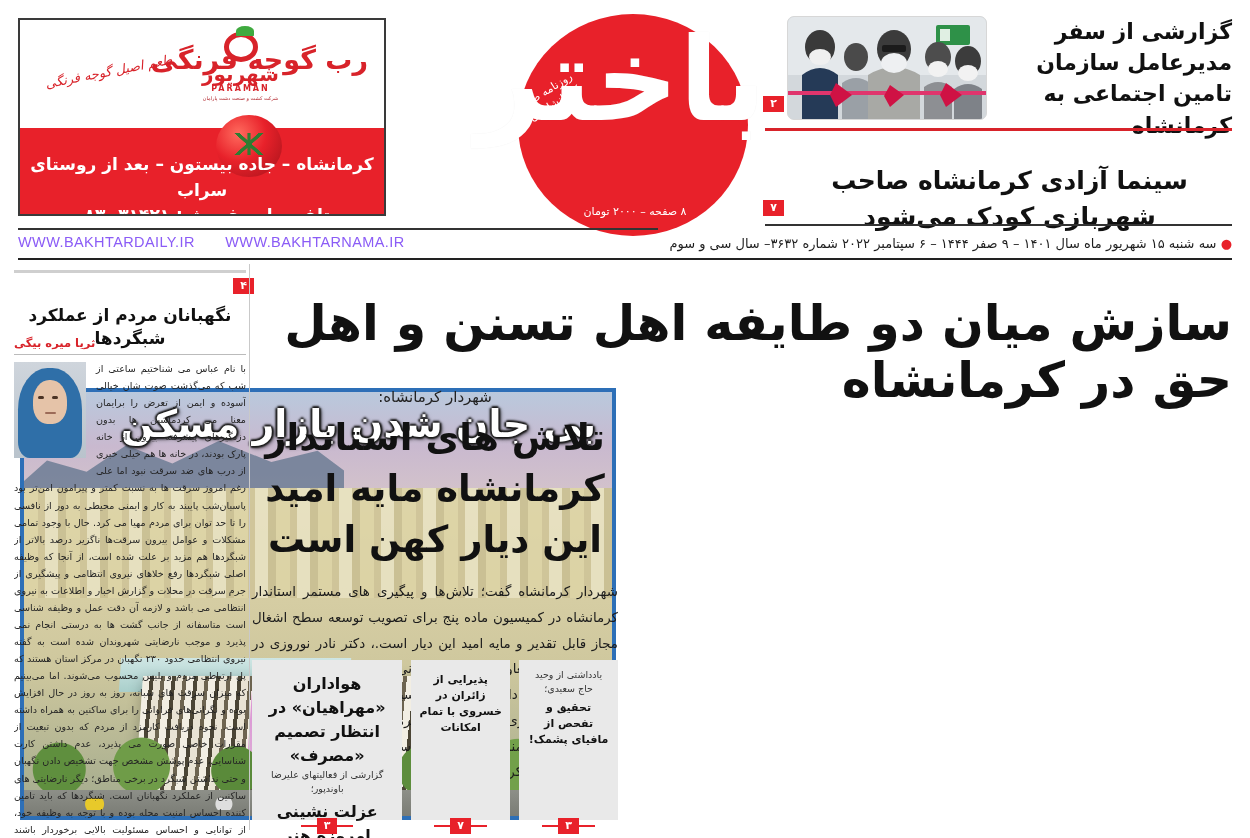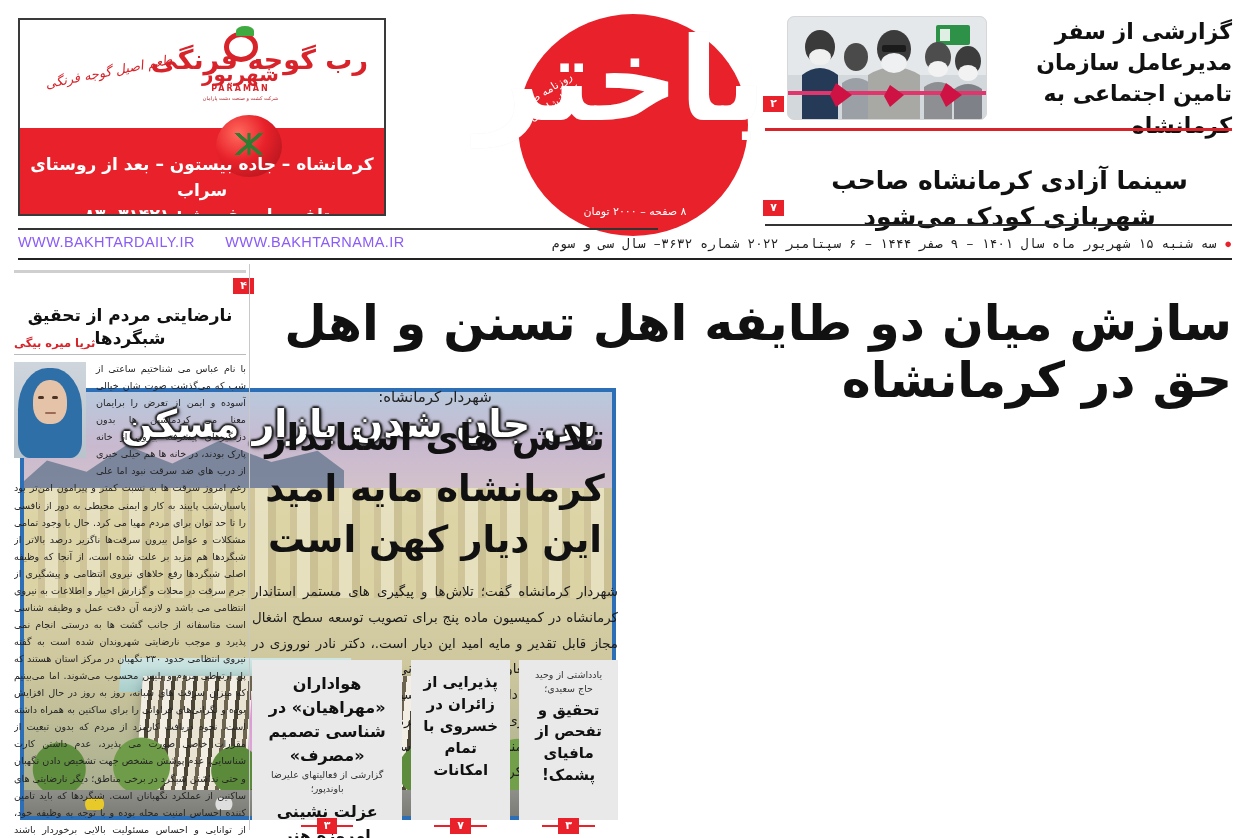--- a/index.html
+++ b/index.html
@@ -109,21 +109,21 @@
 
   
   .sites-rule-top { position:absolute; left:18px; top:228px; width:640px; height:2px; background:#333; }
   .sites {
     position:absolute; left:18px; top:234px; width:460px; direction:ltr;
     font-size:14.5px; letter-spacing:.4px; color:#8b5cf6; font-family:"Liberation Sans",sans-serif;
   }
   .sites span { margin-right:26px; }
   .dateline {
     position:absolute; right:18px; top:236px; width:600px; 
-    font-size:13px; color:#1d1d1d; white-space:nowrap;font-family:Liberation Mono, monospace;
+    font-size:13px; color:#1d1d1d; white-space:nowrap;
   }
   .dot { color:#e8212a; font-size:13px; }
   .hdr-bottomrule { position:absolute; left:18px; top:258px; width:1214px; height:2px; background:#222; }
 
   
   .main { position:absolute; left:0; top:264px; width:1250px; height:574px; }
 
   
   .lead-badge { position:absolute; right:996px; top:14px; }
   .lead-headline {
@@ -221,21 +221,21 @@
 
   
   .boxrow { position:absolute; right:632px; top:396px; width:366px; height:160px; display:flex; gap:9px; direction:rtl; }
   .nbox {
     flex:1; background:#e9e9e9; padding:8px 8px 6px 8px; position:relative;
     display:flex; flex-direction:column;
   }
   .nbox.wide { flex:1.62; }
   .nbox-kicker { font-size:9.5px; color:#333; text-align:center; line-height:1.45; }
   .nbox-title {
-    font-size:15px; font-weight:bold; color:#111; text-align:center;
+    font-size:11px; font-weight:bold; color:#111; text-align:center;
     line-height:1.46; margin-top:4px;
   }
   .nbox.wide .nbox-title { font-size:16px; line-height:1.5; }
   .nbox-split { height:7px; }
   .nbox-badge-wrap {
     position:absolute; left:0; right:0; bottom:-14px; text-align:center;
   }
   .badge-lines { display:inline-flex; align-items:center; gap:0; }
   .badge-lines .ln { width:16px; height:2px; background:#e8212a; }
 
@@ -419,37 +419,37 @@
         <div class="nbox-badge-wrap">
           <span class="badge-lines">
             <span class="ln"></span>
             <span class="pagebadge">۷</span>
             <span class="ln"></span>
           </span>
         </div>
       </div>
 
       <div class="nbox wide">
-        <div class="nbox-title">هواداران «مهراهیان» در شناسی تصمیم «مصرف»</div>
+        <div class="nbox-title">هواداران «مهراهیان» در انتظار تصمیم «مصرف»</div>
         <div class="nbox-split"></div>
         <div class="nbox-kicker">گزارشی از فعالیتهای علیرضا باوندپور؛</div>
         <div class="nbox-title">عزلت نشینی امروزه هنر</div>
         <div class="nbox-badge-wrap">
           <span class="badge-lines">
             <span class="ln"></span>
             <span class="pagebadge">۳</span>
             <span class="ln"></span>
           </span>
         </div>
       </div>
     </div>
 
     <div class="ed-col">
       <div class="ed-rule-top"></div>
-      <div class="ed-title">نارضایتی مردم از تحقیق شبگردها</div>
+      <div class="ed-title">نگهبانان مردم از عملکرد شبگردها</div>
       <div class="ed-author">ثریا میره بیگی</div>
       <div class="ed-rule2"></div>
       <div class="ed-body">
         <div class="ed-photo">
           <div class="hijab"></div>
           <div class="face"></div>
           <div class="eye-l"></div>
           <div class="eye-r"></div>
           <div class="mouth"></div>
         </div>

